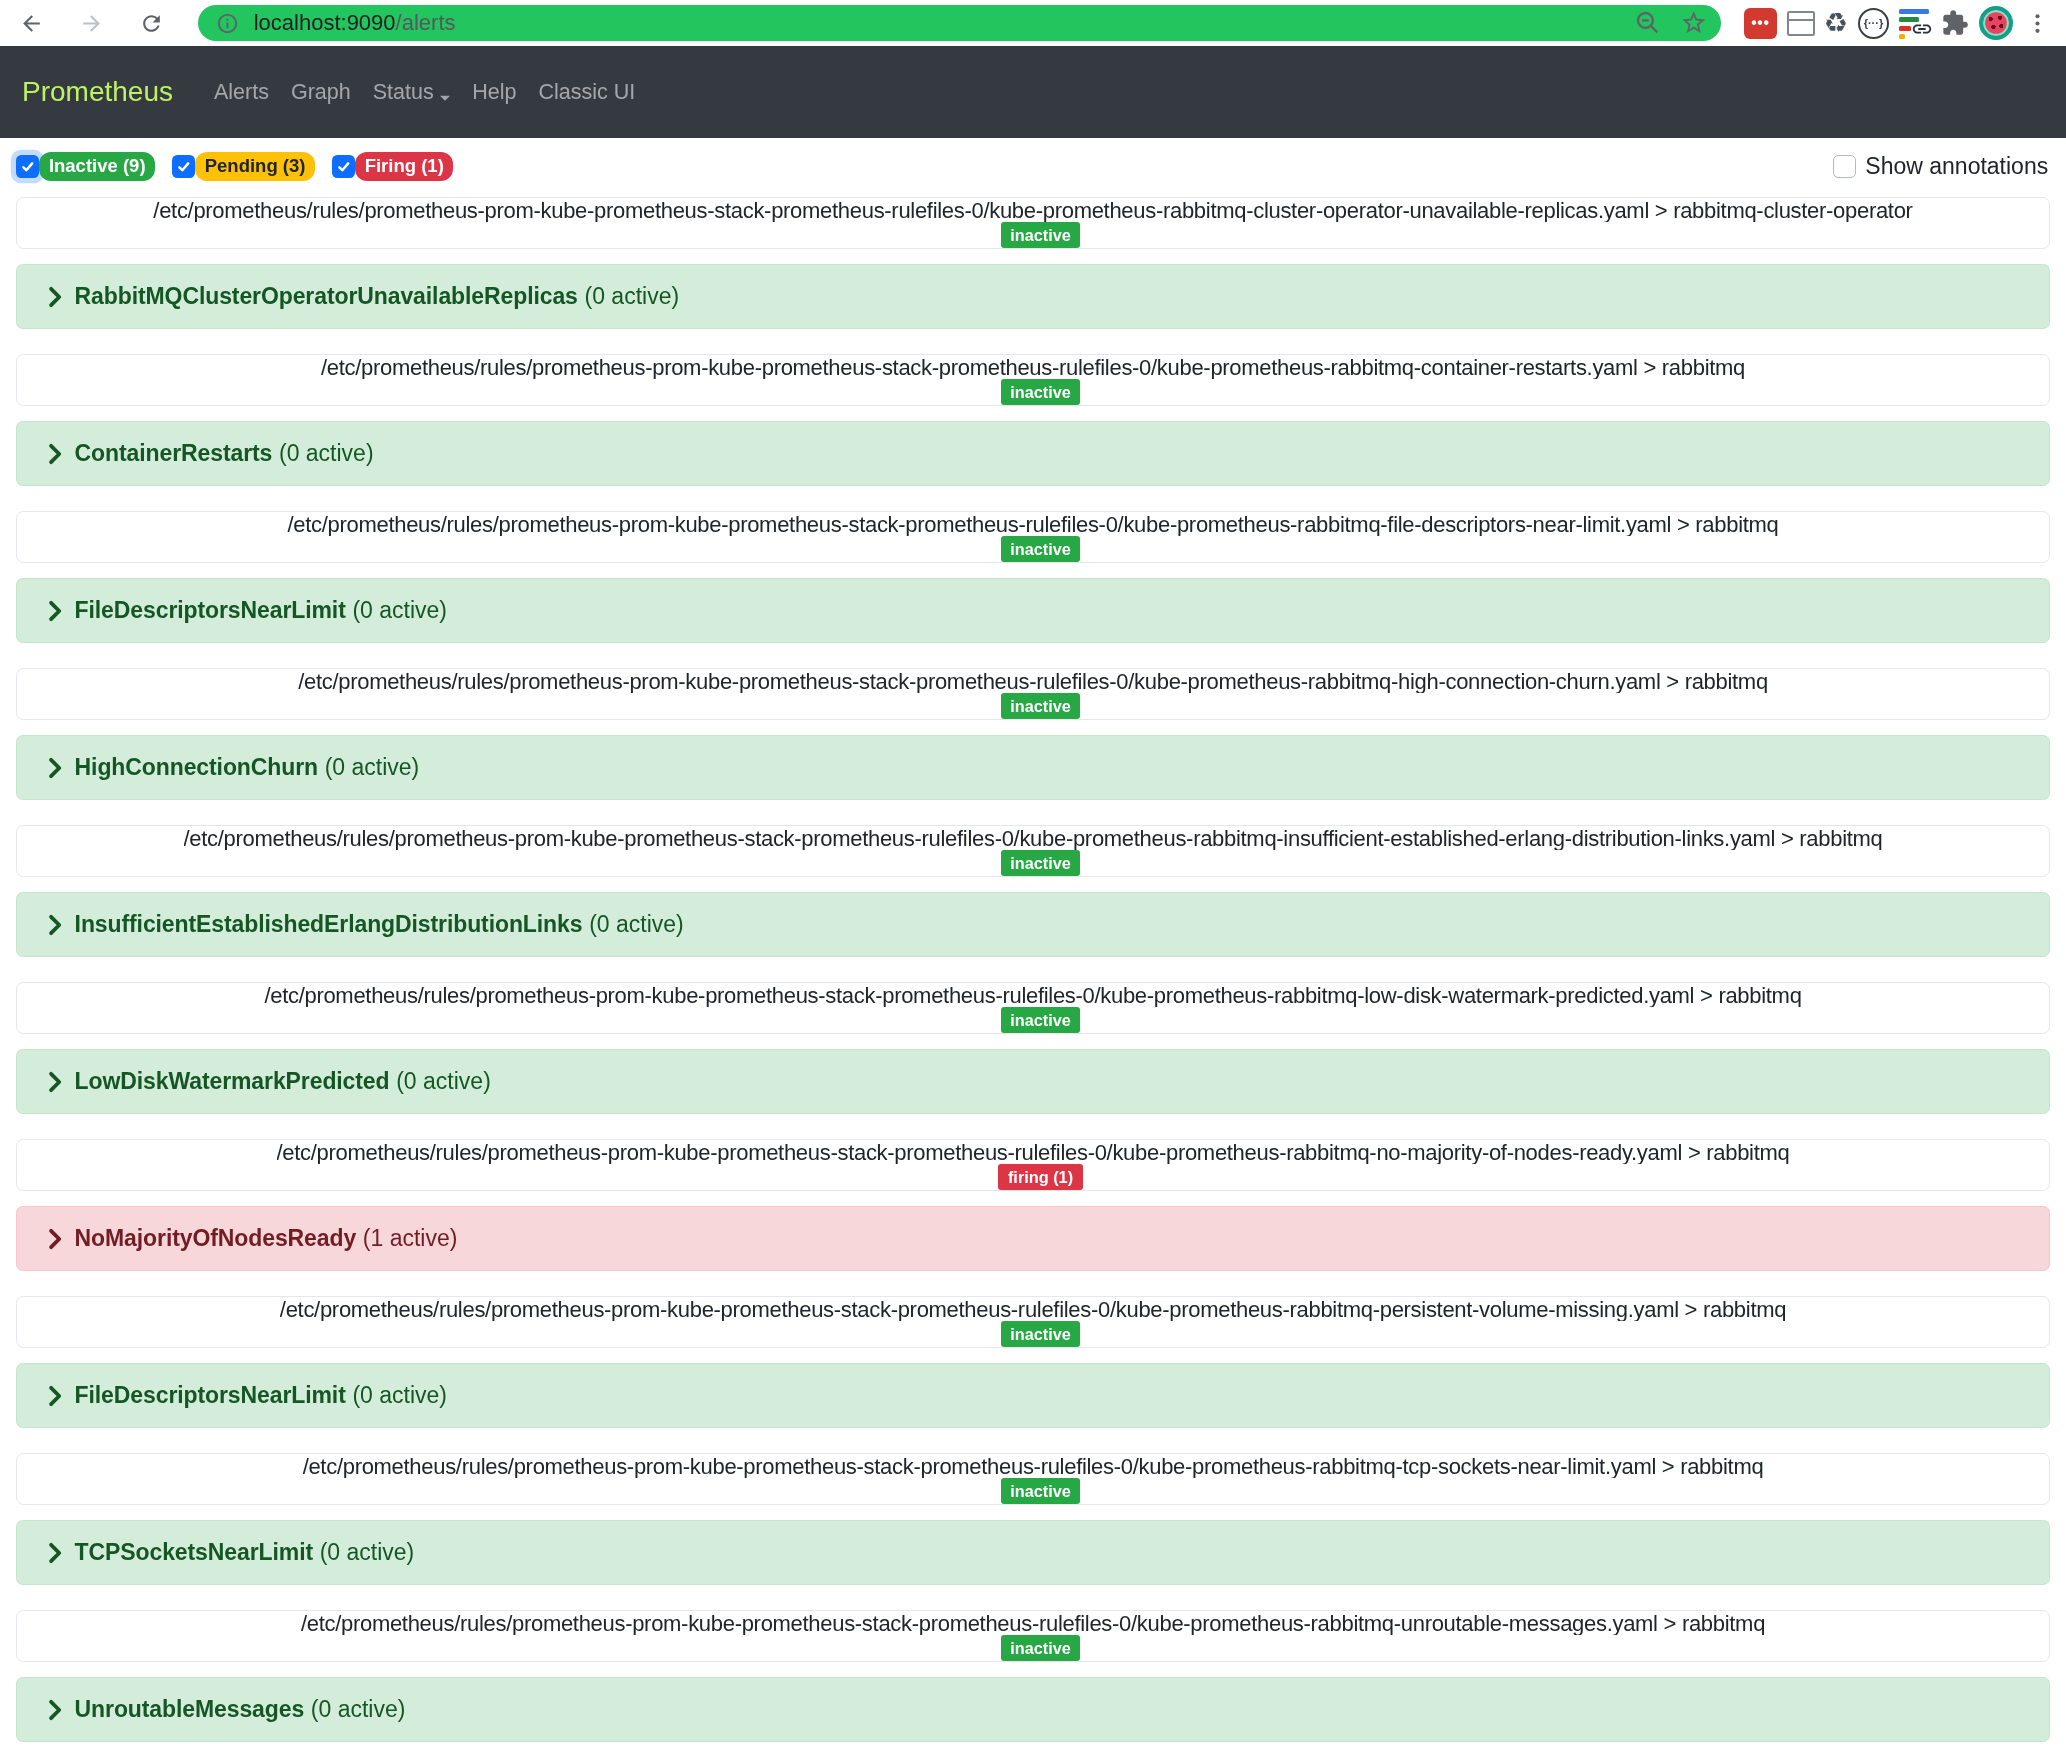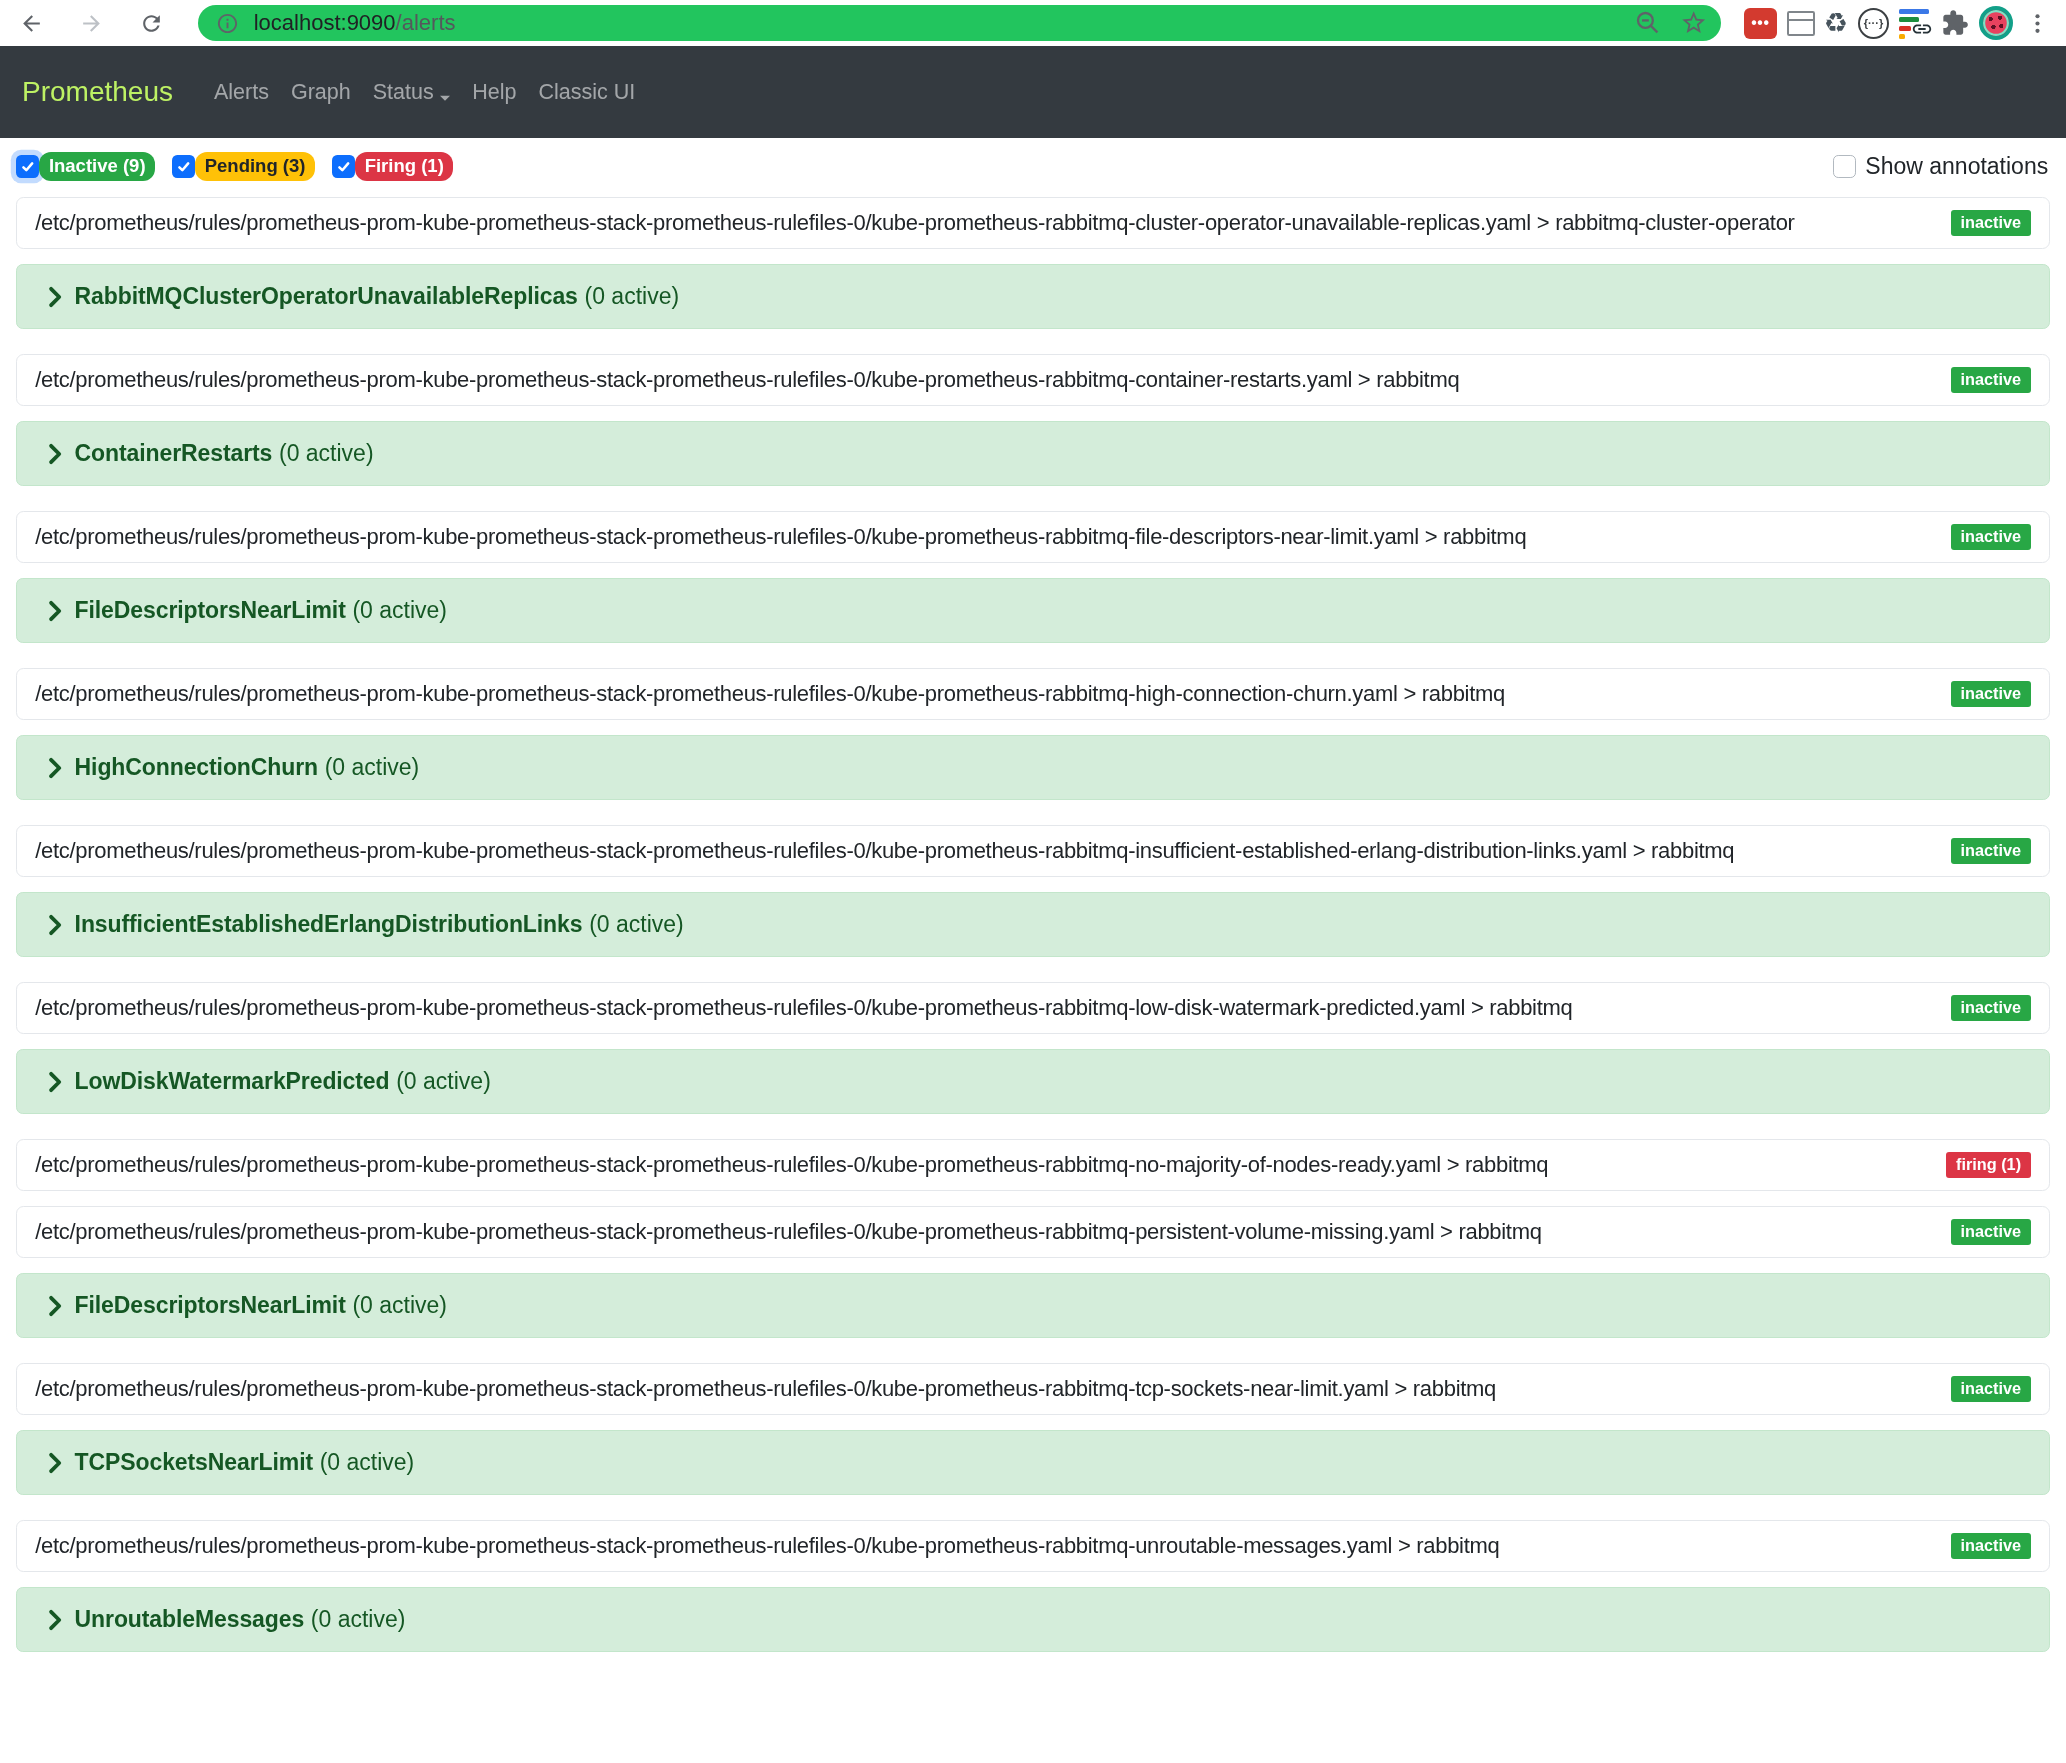--- a/index.html
+++ b/index.html
@@ -72,21 +72,21 @@
   .fbadge { margin-left:0; font-size:18.5px; font-weight:bold; line-height:1;
             padding:5.2px 9.6px 6px; border-radius:12px; white-space:nowrap; }
   .fspacer { flex:1 1 auto; }
   .show-ann { display:flex; align-items:center; margin-right:1.5px; }
   .cb-empty { width:23px; height:23px; border:1.5px solid #b2b9c0; border-radius:5.2px; background:#fff; flex:0 0 auto; }
   .show-ann-label { margin-left:9px; font-size:23px; color:#212529; }
 
   
   .groups { padding:0 16.3px; margin-top:14px; }
   .rule-bar { height:52px; background:#fff; border:1.5px solid #e4e7eb; border-radius:7.4px;
-              display:flex; align-items:center; padding:0 18px; margin-bottom:15px; }
+              display:flex; align-items:center; padding:0 18px; margin-bottom:15px;flex-direction:column; }
   .rule-file { flex:1 1 auto; font-size:22px; color:#212529; letter-spacing:-0.3px;
                white-space:nowrap; overflow:hidden; }
   .rule-badge { flex:0 0 auto; font-size:16.3px; font-weight:bold; line-height:1; color:#fff;
                 padding:4.4px 9.6px 5.2px; border-radius:3px; margin-left:15px; white-space:nowrap; }
   .rule-badge.badge-success { background:#28a745; }
   .rule-badge.badge-danger  { background:#dc3545; }
 
   .alert-row { height:65px; border-radius:6.7px; display:flex; align-items:center;
                padding:0 18px 0 30px; margin-bottom:25px; border:0.7px solid transparent; cursor:pointer; }
   .alert-row.alert-success { background:#d4edda; border-color:#c3e6cb; color:#155724; }
@@ -311,20 +311,29 @@
       <span class="alert-name">LowDiskWatermarkPredicted</span>
       <span class="alert-count">(0 active)</span>
     </div>
   </div>
 
   <div class="group">
     <div class="rule-bar">
       <span class="rule-file">/etc/prometheus/rules/prometheus-prom-kube-prometheus-stack-prometheus-rulefiles-0/kube-prometheus-rabbitmq-no-majority-of-nodes-ready.yaml &gt; rabbitmq</span>
       <span class="rule-badge badge-danger">firing (1)</span>
     </div>
+    <div class="alert-row alert-danger">
+      <span class="alert-chevron">
+        <svg viewBox="0 0 12 16" fill="none" stroke="currentColor" stroke-width="2.8" stroke-linecap="round" stroke-linejoin="round">
+            <path d="M3 2 9 8 3 14"></path>
+          </svg>
+      </span>
+      <span class="alert-name">NoMajorityOfNodesReady</span>
+      <span class="alert-count">(1 active)</span>
+    </div>
   </div>
 
   <div class="group">
     <div class="rule-bar">
       <span class="rule-file">/etc/prometheus/rules/prometheus-prom-kube-prometheus-stack-prometheus-rulefiles-0/kube-prometheus-rabbitmq-persistent-volume-missing.yaml &gt; rabbitmq</span>
       <span class="rule-badge badge-success">inactive</span>
     </div>
     <div class="alert-row alert-success">
       <span class="alert-chevron">
         <svg viewBox="0 0 12 16" fill="none" stroke="currentColor" stroke-width="2.8" stroke-linecap="round" stroke-linejoin="round">

